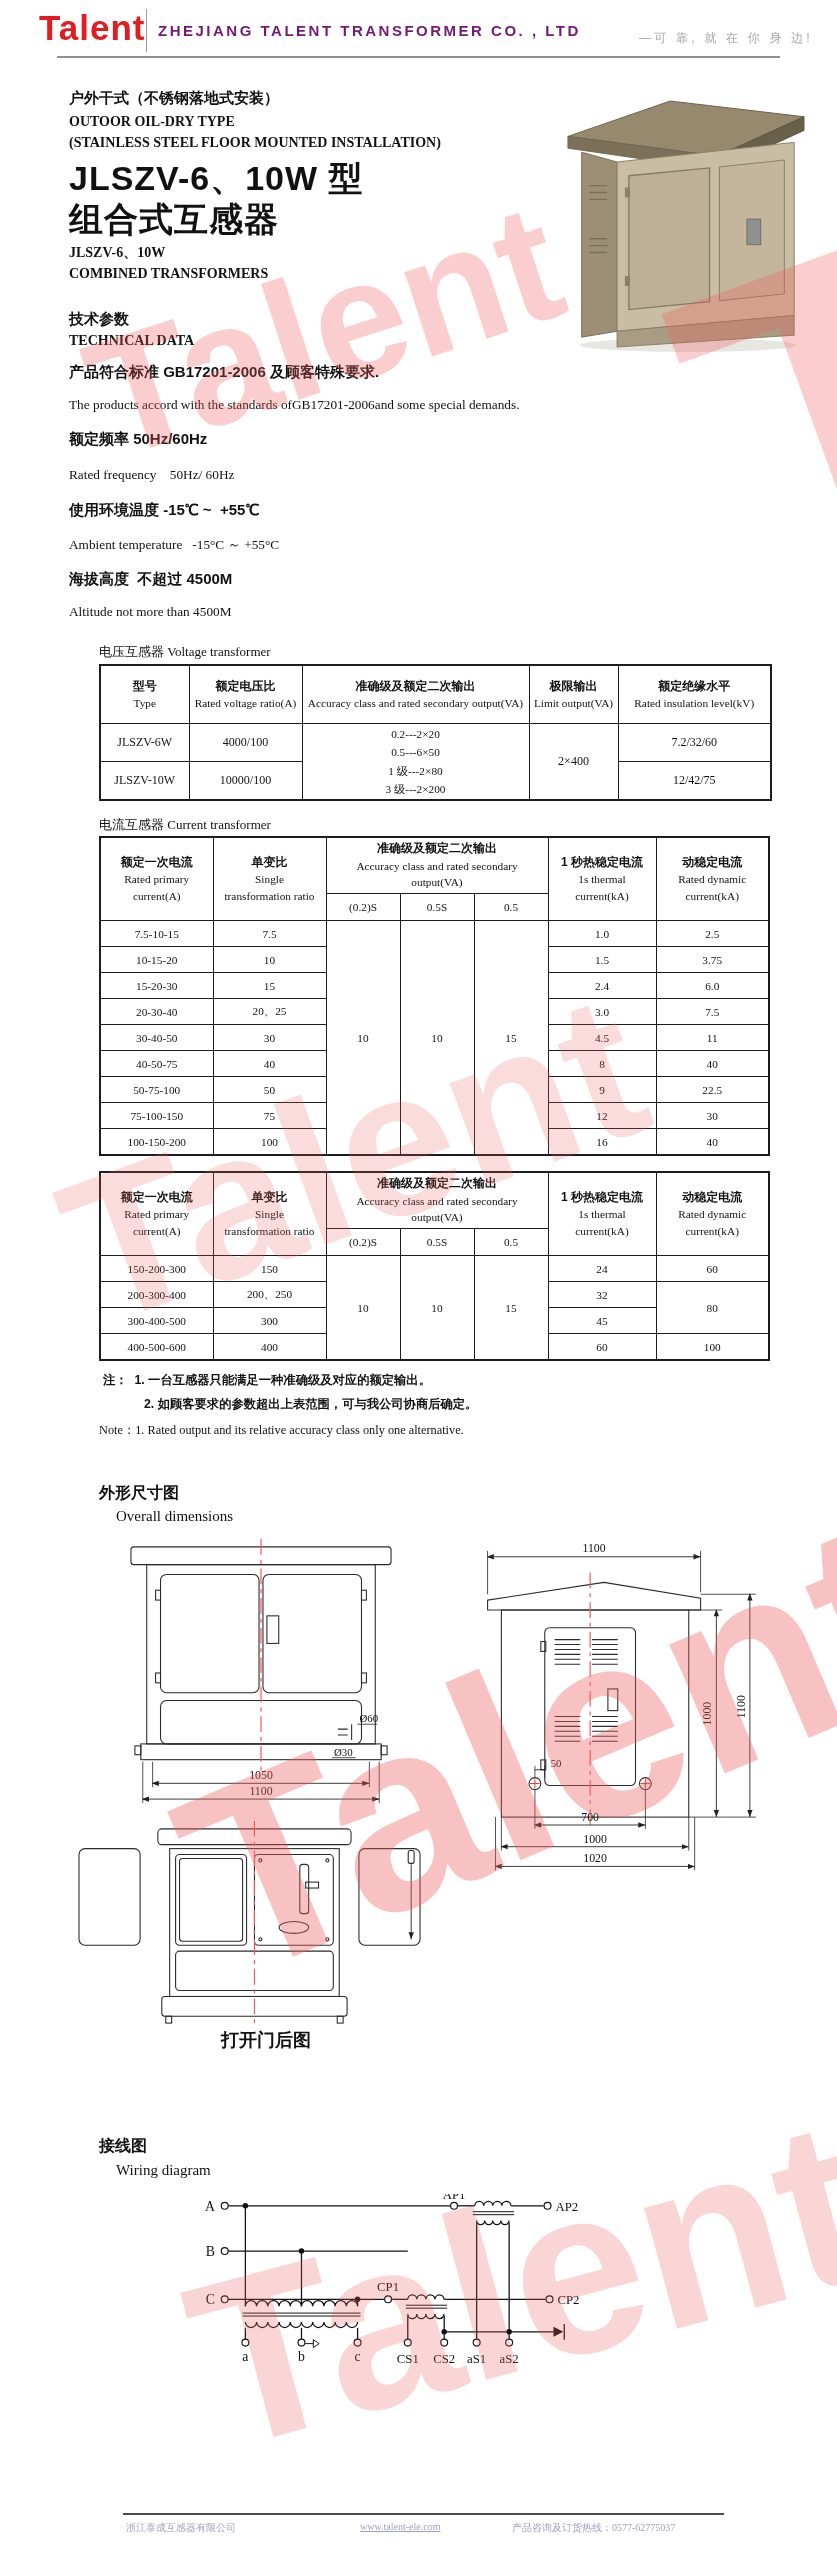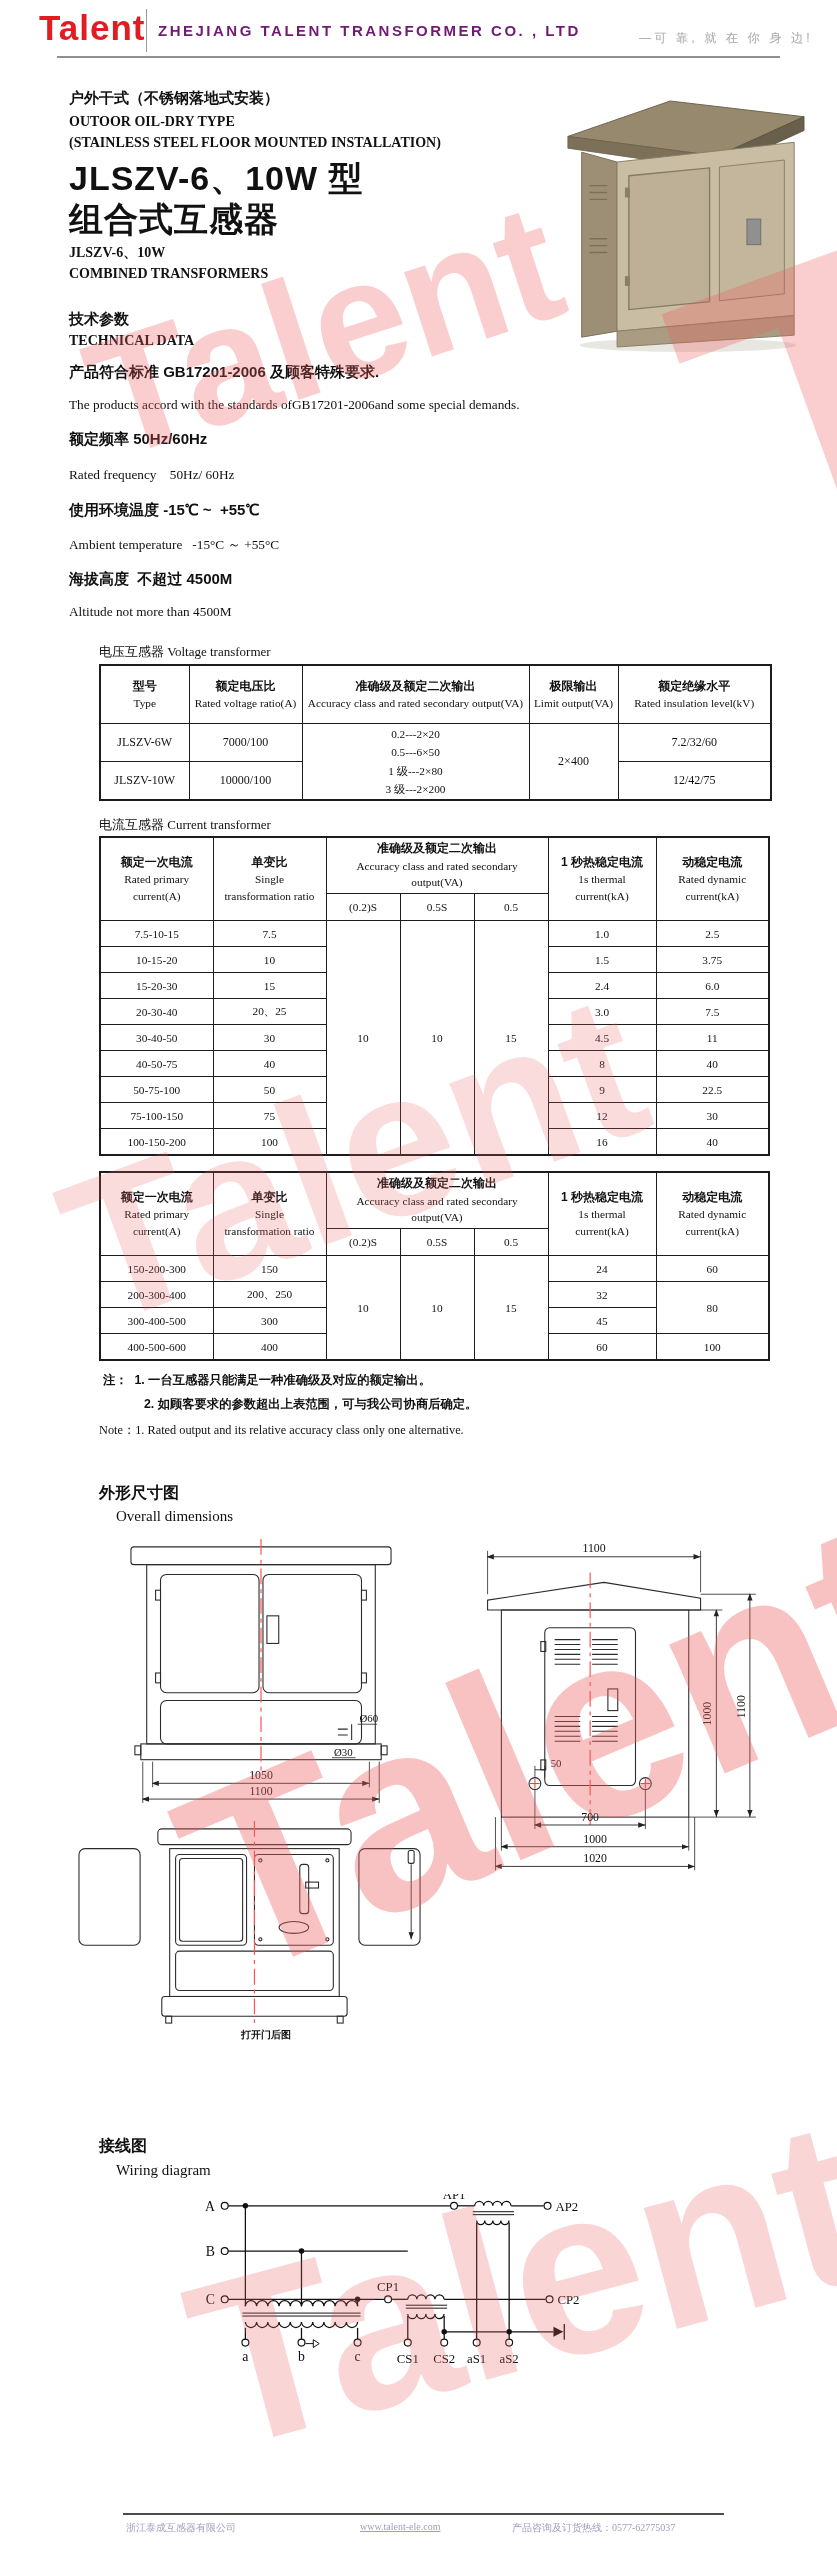--- a/index.html
+++ b/index.html
@@ -31,21 +31,21 @@
   table.ct tr.h td{height:55px;}
   table.ct tr.h2 td{height:26px;font-size:11.3px;}
   table.ct td{height:25px;font-size:11.3px;}
   .tbl-title{font-size:13px;}
   
   .note-cn{font-family:"Liberation Sans",sans-serif;font-weight:700;font-size:12.3px;white-space:pre;}
   .note-en{font-size:12.3px;white-space:pre;}
   
   .sec-cn{font-family:"Liberation Sans",sans-serif;font-weight:700;font-size:16px;}
   .sec-en{font-size:15px;}
-  .drawing-caption{font-family:"Liberation Sans",sans-serif;font-weight:700;font-size:10px;text-align:center;}
+  .drawing-caption{font-family:"Liberation Sans",sans-serif;font-weight:700;font-size:18px;text-align:center;}
   
   .hr-bottom{height:2px;background:#4d4d4d;}
   .foot{font-size:10px;color:#9f9fbe;white-space:pre;}
   
   .wm{position:absolute;font-family:"Liberation Sans",sans-serif;font-weight:800;
       color:rgba(237,94,94,0.30);transform-origin:0 0;z-index:3;pointer-events:none;line-height:1;}
   svg text{font-family:"Liberation Serif",serif;fill:#111;}
   .z2{z-index:2;}
 </style>
 </head>
@@ -129,21 +129,21 @@
             <div class="hcn">极限输出</div>
             <div class="hen">Limit output(VA)</div>
           </td>
       <td>
             <div class="hcn">额定绝缘水平</div>
             <div class="hen">Rated insulation level(kV)</div>
           </td>
     </tr>
     <tr>
       <td>JLSZV-6W</td>
-      <td>7000/100</td>
+      <td>4000/100</td>
       <td rowspan="2">
         <div class="accline">0.2---2×20</div>
         <div class="accline">0.5---6×50</div>
         <div class="accline">1 级---2×80</div>
         <div class="accline">3 级---2×200</div>
       </td>
       <td rowspan="2">2×400</td>
       <td>7.2/32/60</td>
     </tr>
     <tr>

